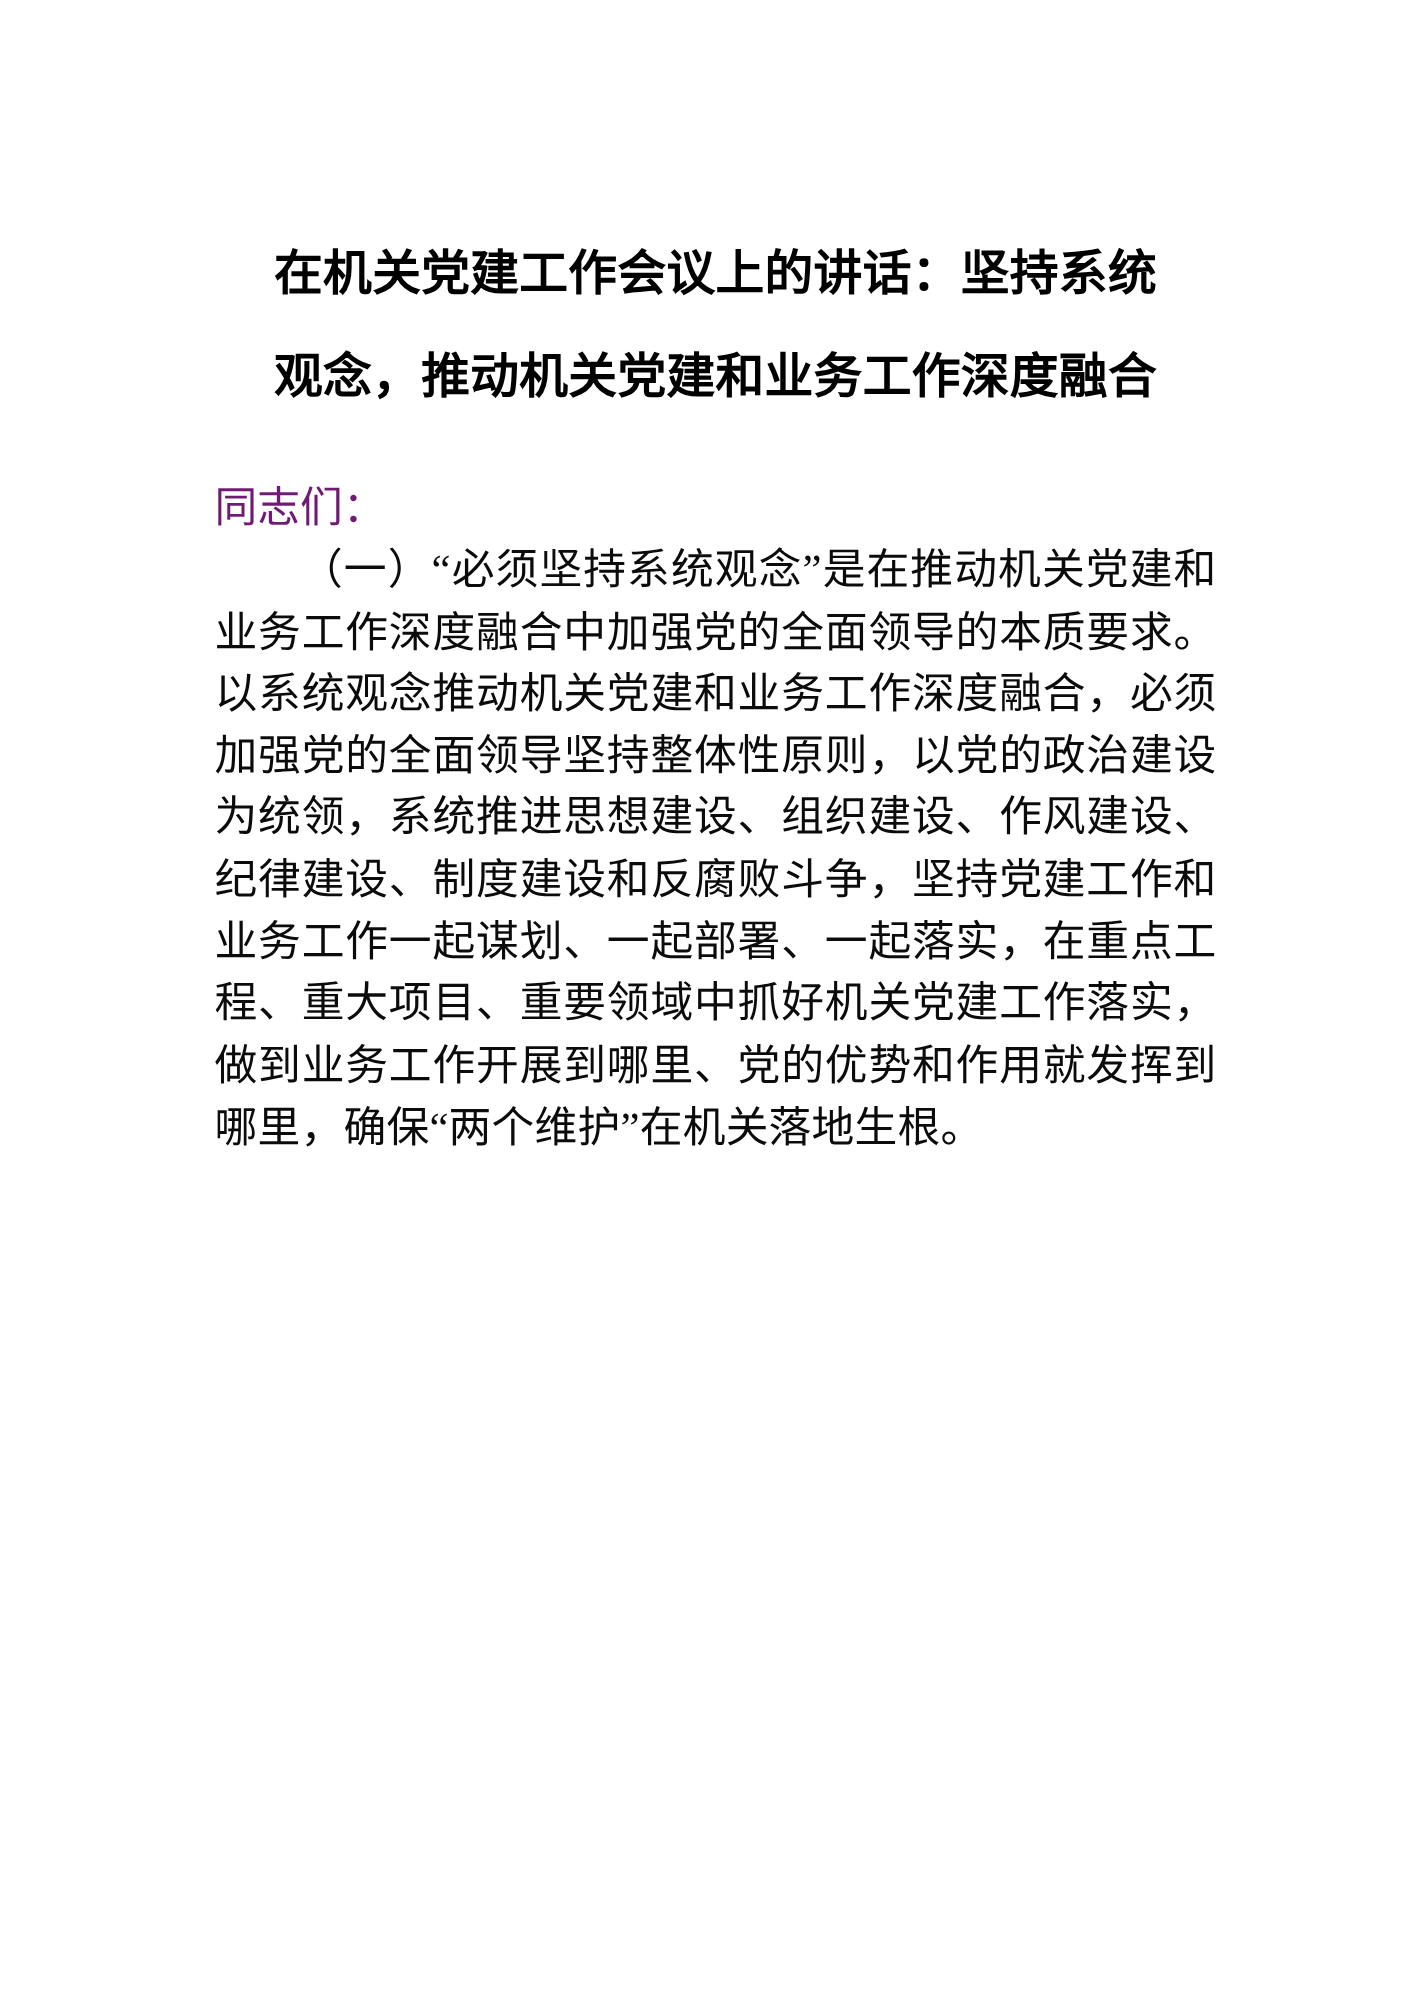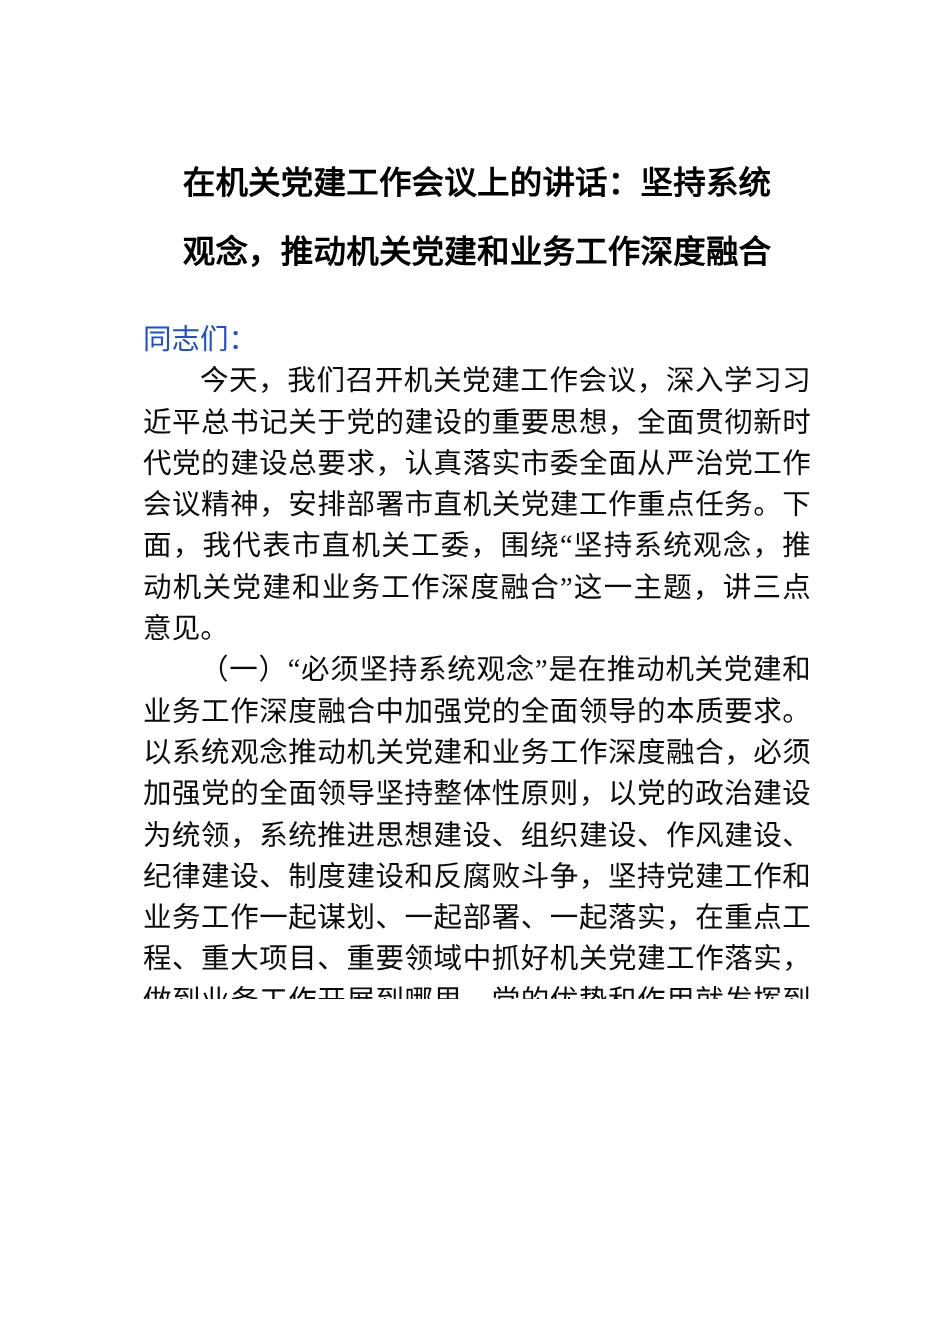--- a/index.html
+++ b/index.html
@@ -60,21 +60,21 @@
   }
 
   .para.indent2 {
     text-indent: 2em;
   }
 
   .salutation {
     font-family: "Liberation Serif", "DejaVu Serif", serif;
     font-size: 28.5px;
     line-height: 41.3px;
-    color: #1d4ed8;
+    color: #701a75;
     margin: 0;
     text-indent: 0;
   }
 
   
   .heading-1 {
     font-family: "Liberation Sans", "DejaVu Sans", sans-serif;
     font-weight: bold;
     font-size: 28.5px;
     line-height: 41.3px;
@@ -95,21 +95,20 @@
 <div class="page">
   <div class="doc-body">
 
     <h1 class="doc-title">在机关党建工作会议上的讲话：坚持系统
 观念，推动机关党建和业务工作深度融合</h1>
 
     <div class="spacer-sm"></div>
 
     <p class="salutation">同志们：</p>
 
-    <p class="para kai indent2">今天，我们召开机关党建工作会议，深入学习习近平总书记关于党的建设的重要思想，全面贯彻新时代党的建设总要求，认真落实市委全面从严治党工作会议精神，安排部署市直机关党建工作重点任务。下面，我代表市直机关工委，围绕“坚持系统观念，推动机关党建和业务工作深度融合”这一主题，讲三点意见。</p>
 
 
     <p class="para kai indent2">（一）“必须坚持系统观念”是在推动机关党建和业务工作深度融合中加强党的全面领导的本质要求。以系统观念推动机关党建和业务工作深度融合，必须加强党的全面领导坚持整体性原则，以党的政治建设为统领，系统推进思想建设、组织建设、作风建设、纪律建设、制度建设和反腐败斗争，坚持党建工作和业务工作一起谋划、一起部署、一起落实，在重点工程、重大项目、重要领域中抓好机关党建工作落实，做到业务工作开展到哪里、党的优势和作用就发挥到哪里，确保“两个维护”在机关落地生根。</p>
 
     <div class="spacer-xs"></div>
 
 
   </div>
 </div>
 

